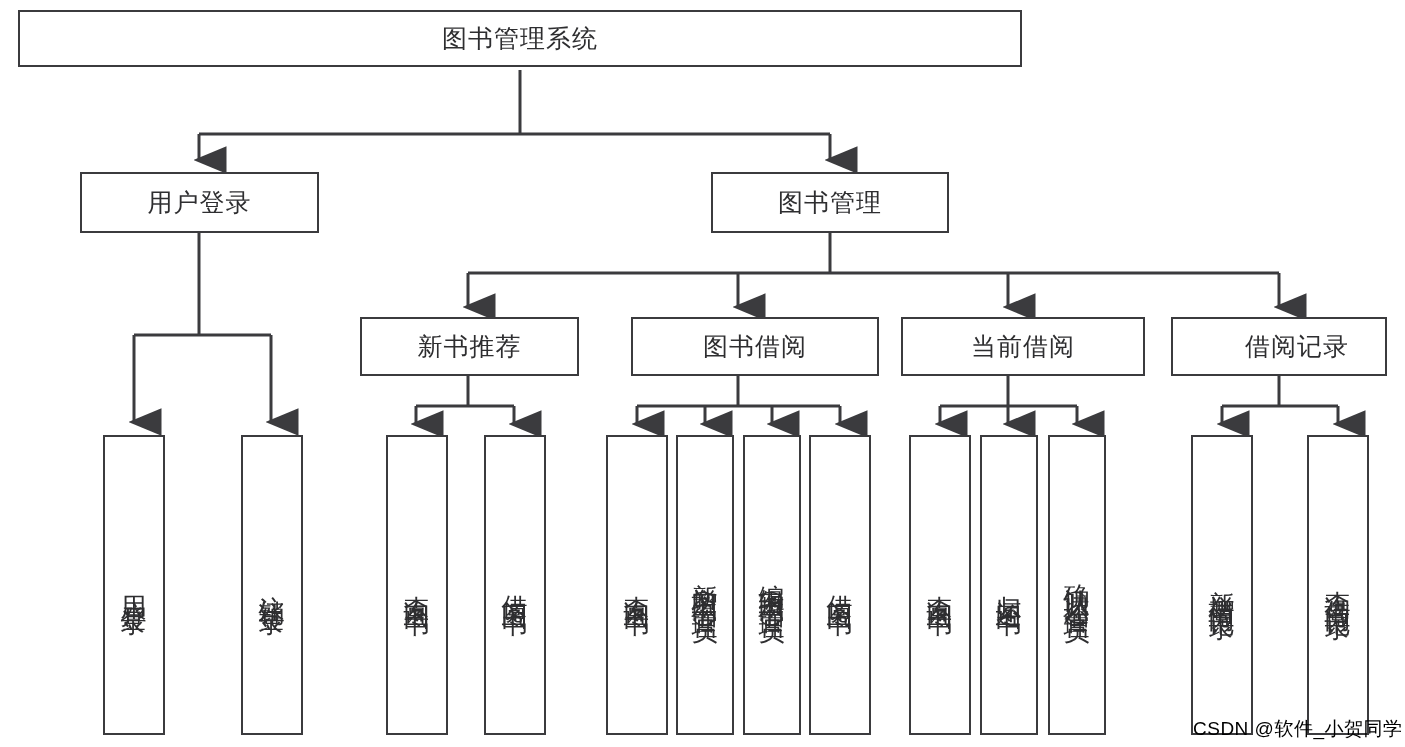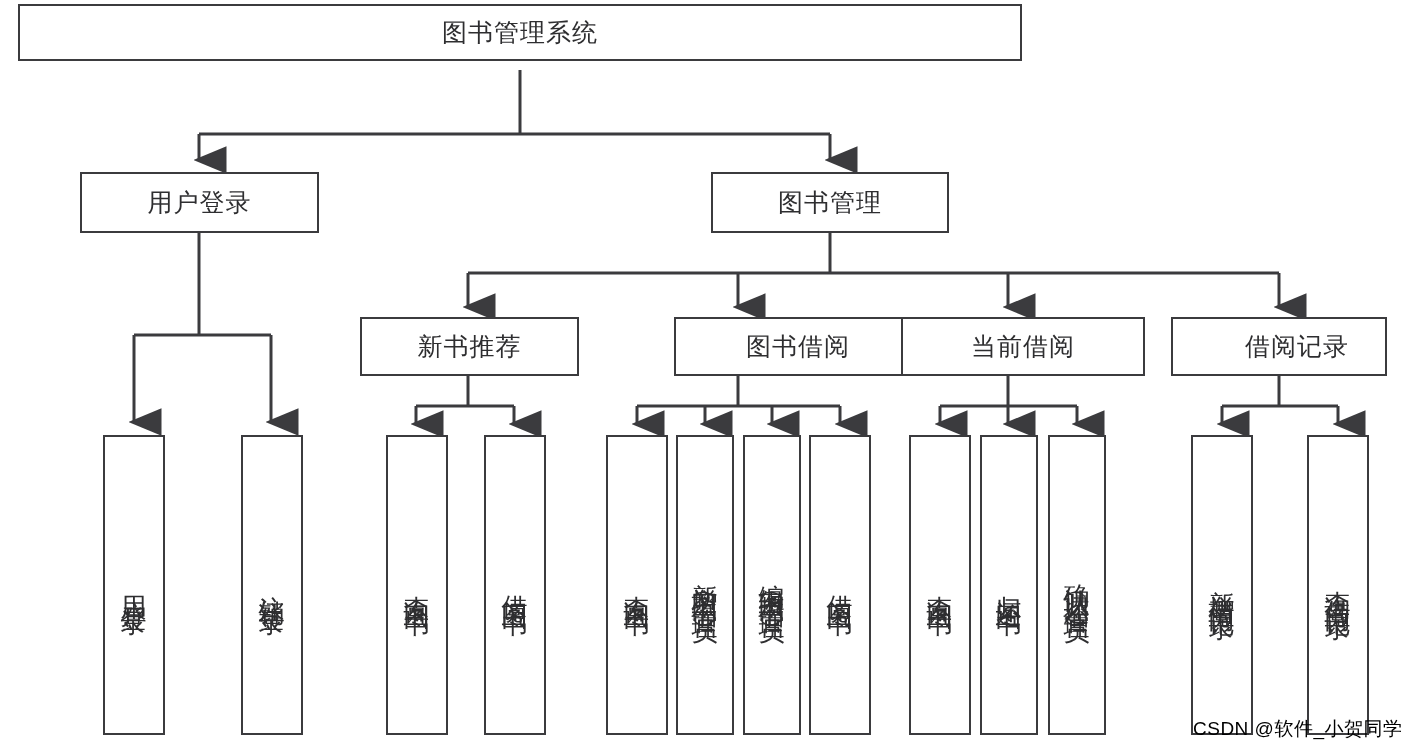--- a/index.html
+++ b/index.html
@@ -119,37 +119,37 @@
       <path d="M 1008 406 L 1008 424" marker-end="url(#arrow)"></path>
       <path d="M 1077 406 L 1077 424" marker-end="url(#arrow)"></path>
 
       <path d="M 1279 376 L 1279 406"></path>
       <path d="M 1222 406 L 1338 406"></path>
       <path d="M 1222 406 L 1222 424" marker-end="url(#arrow)"></path>
       <path d="M 1338 406 L 1338 424" marker-end="url(#arrow)"></path>
     </g>
   </svg>
 
-  <div class="node root horiz" style="left:18px; top:4px; width:1004px; height:57px;">
+  <div class="node root horiz" style="left:18px; top:10px; width:1004px; height:57px;">
     <span class="node-label">图书管理系统</span>
   </div>
 
   <div class="node horiz" style="left:80px; top:172px; width:239px; height:61px;">
     <span class="node-label">用户登录</span>
   </div>
 
   <div class="node horiz" style="left:711px; top:172px; width:238px; height:61px;">
     <span class="node-label">图书管理</span>
   </div>
 
   <div class="node horiz" style="left:360px; top:317px; width:219px; height:59px;">
     <span class="node-label">新书推荐</span>
   </div>
 
-  <div class="node horiz" style="left:631px; top:317px; width:248px; height:59px;margin-left:43px;">
+  <div class="node horiz" style="left:631px; top:317px; width:248px; height:59px;">
     <span class="node-label">图书借阅</span>
   </div>
 
   <div class="node horiz" style="left:901px; top:317px; width:244px; height:59px;">
     <span class="node-label">当前借阅</span>
   </div>
 
   <div class="node horiz" style="left:1171px; top:317px; width:216px; height:59px;padding-left:36px;">
     <span class="node-label">借阅记录</span>
   </div>

